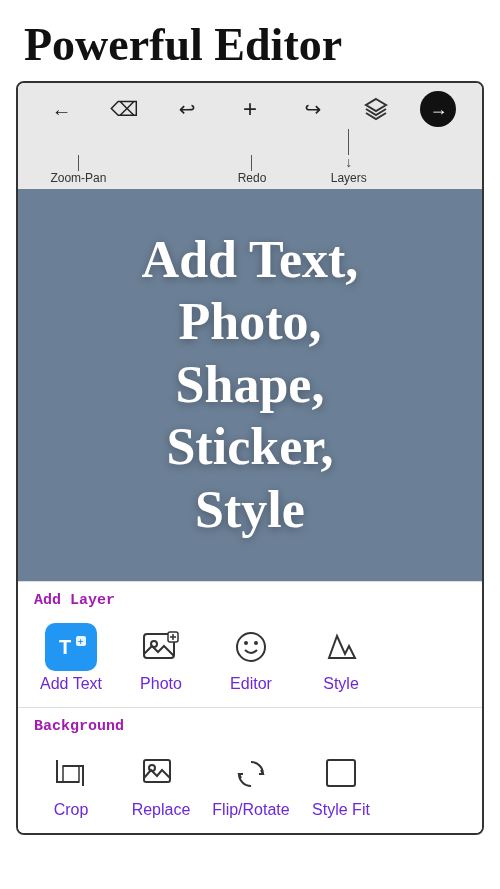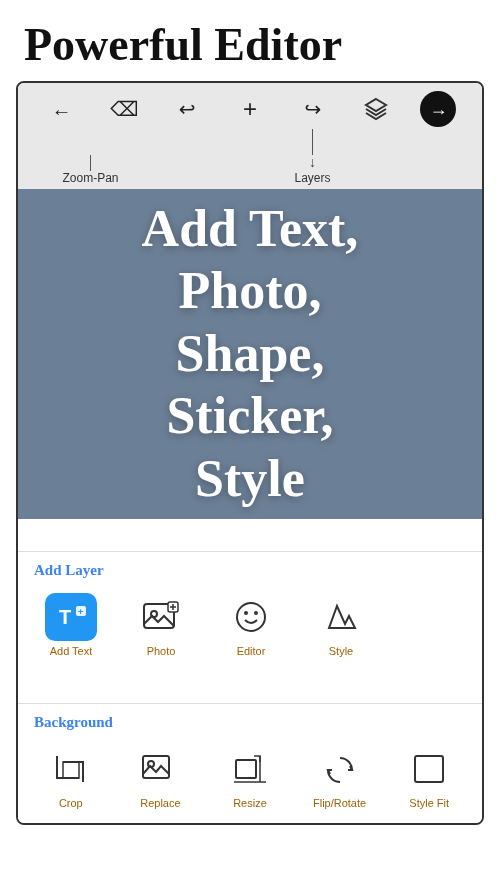--- a/index.html
+++ b/index.html
@@ -44,21 +44,21 @@
       background: #111;
       color: #fff;
       border-radius: 50%;
       font-size: 18px;
       font-weight: bold;
     }
 
     
     .canvas-area {
       background: #6b7f96;
-      height: 330px;
+      height: 392px;
       display: flex;
       align-items: center;
       justify-content: center;
       padding: 20px;
     }
 
     .canvas-text {
       font-family: Georgia, 'Times New Roman', serif;
       font-size: 52px;
       font-weight: bold;
@@ -68,27 +68,26 @@
       text-shadow: 0 2px 8px rgba(0,0,0,0.3);
     }
 
     
     .bottom-panel {
       background: #fff;
       padding: 0;
     }
 
     .section-title {
-      font-family: Liberation Serif, serif;
+      font-family: Liberation Mono, monospace;
       font-size: 15px;
       font-weight: 600;
-      color: #3b82f6;
+      color: #a21caf;
       padding: 10px 16px 6px 16px;
       border-top: 1px solid #ddd;
-      margin-top: 32px;
     }
 
     .tool-row {
       display: flex;
       align-items: flex-start;
       justify-content: flex-start;
       padding: 4px 8px 10px 8px;
       gap: 0;
     }
 
@@ -113,22 +112,22 @@
 
     .tool-icon-wrap.blue-bg {
       background: #2196f3;
       border-radius: 10px;
       width: 52px;
       height: 48px;
     }
 
     .tool-label {
       font-family: Arial, sans-serif;
-      font-size: 11px;
-      color: #a16207;
+      font-size: 16px;
+      color: #6d28d9;
       text-align: left;
     }
 
     
     svg { display: block; }
 
     
     .toolbar-full {
       background: #e8e8e8;
       padding: 8px 12px 4px 12px;
@@ -203,20 +202,24 @@
 
       <div class="toolbar-icon go-btn">→</div>
     </div>
 
     <div class="connector-row">
       <div class="connector-item">
         <div class="connector-line"></div>
         <div class="connector-label">Zoom-Pan</div>
       </div>
       <div style="width:40px;"></div>
+      <div class="connector-item">
+        <div class="connector-line"></div>
+        <div class="connector-label">Redo</div>
+      </div>
       <div class="connector-item">
         <div class="connector-line" style="height:26px;"></div>
         <div class="connector-arrow">↓</div>
         <div class="connector-label">Layers</div>
       </div>
       <div style="width:36px;"></div>
     </div>
   </div>
 
   <div class="canvas-area">
@@ -297,31 +300,20 @@
         <div class="tool-icon-wrap">
           <svg width="38" height="34" viewBox="0 0 38 34" fill="none" stroke="#333" stroke-width="2">
             <rect x="2" y="4" width="26" height="22" rx="2"></rect>
             <circle cx="10" cy="12" r="3"></circle>
             <polyline points="2,22 9,14 15,20 20,14 28,22"></polyline>
           </svg>
         </div>
         <div class="tool-label">Replace</div>
       </div>
 
-      <div class="tool-item">
-        <div class="tool-icon-wrap">
-          <svg width="36" height="34" viewBox="0 0 36 34" fill="none" stroke="#333" stroke-width="2">
-            <rect x="4" y="8" width="20" height="18" rx="1"></rect>
-            <line x1="28" y1="4" x2="28" y2="30" stroke="#333" stroke-width="1.5"></line>
-            <line x1="2" y1="30" x2="34" y2="30" stroke="#333" stroke-width="1.5"></line>
-            <polyline points="22,4 28,4 28,10" stroke="#333" stroke-width="1.5" fill="none"></polyline>
-          </svg>
-        </div>
-        <div class="tool-label">Resize</div>
-      </div>
 
       <div class="tool-item">
         <div class="tool-icon-wrap">
           <svg width="36" height="34" viewBox="0 0 36 34" fill="none" stroke="#333" stroke-width="2">
             <path d="M18 6 A12 12 0 0 1 30 18" stroke="#333" stroke-width="2" fill="none"></path>
             <polyline points="28,14 30,18 26,18"></polyline>
             <path d="M18 30 A12 12 0 0 1 6 18" stroke="#333" stroke-width="2" fill="none"></path>
             <polyline points="8,22 6,18 10,18"></polyline>
           </svg>
         </div>

